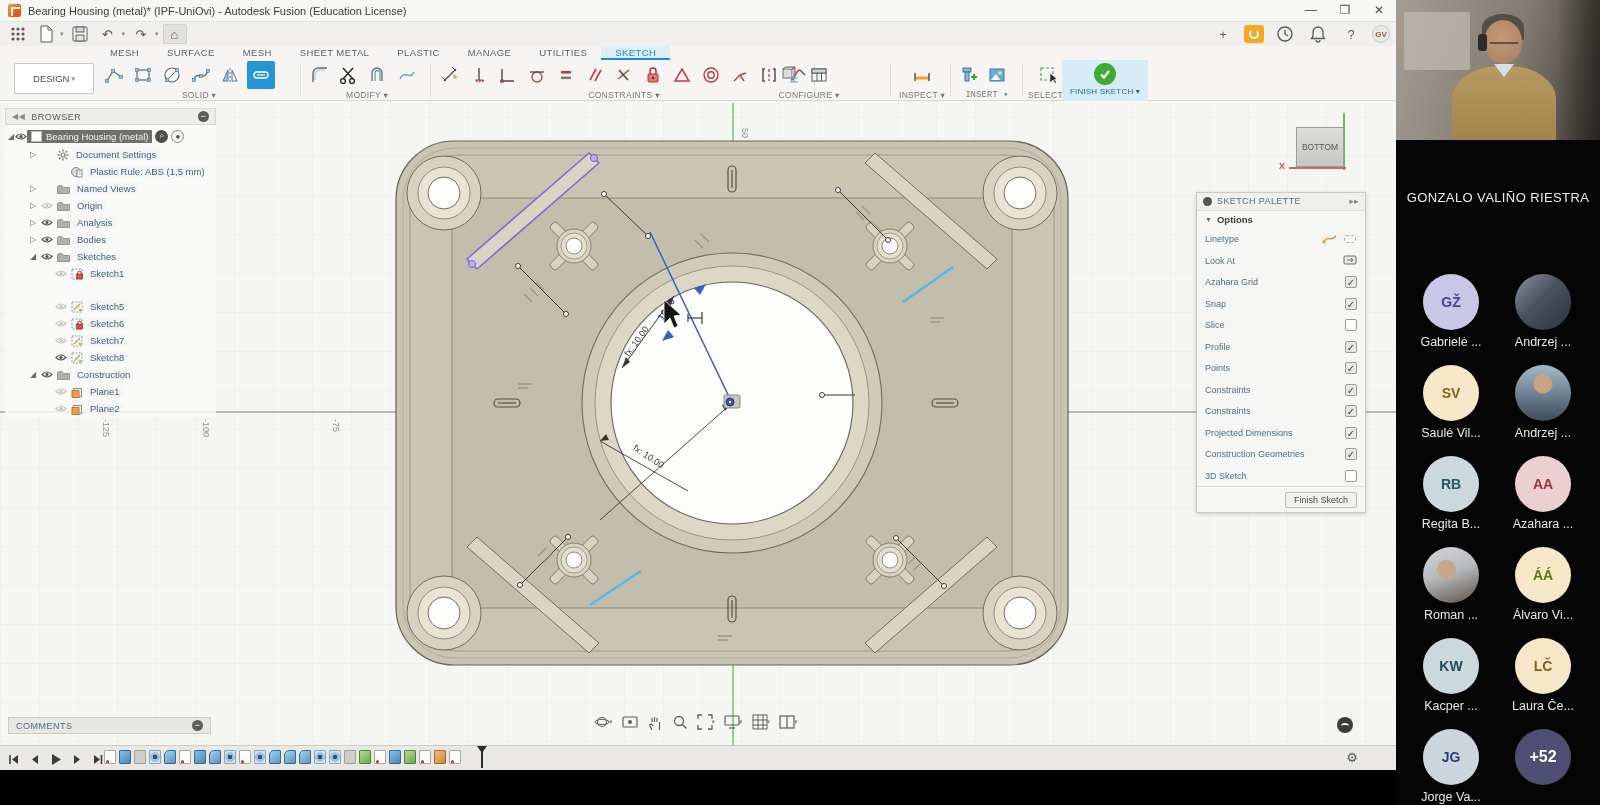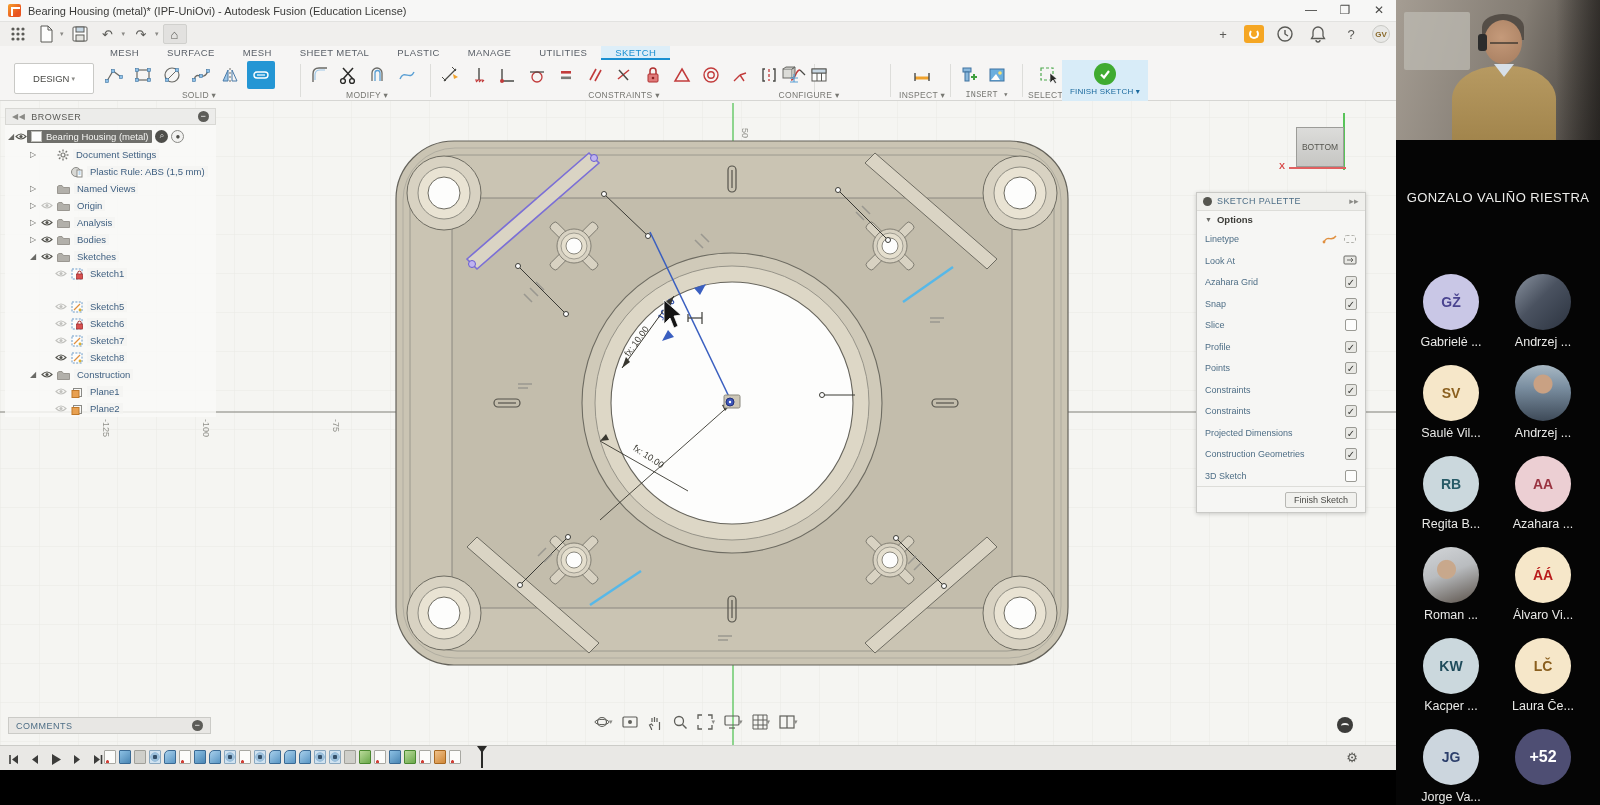--- a/index.html
+++ b/index.html
@@ -1214,21 +1214,21 @@
         </div>
         <div class="p-cell" style="left: 101px; top: 456px;">
           <div class="p-avatar" style="background: rgb(236, 207, 211); color: rgb(153, 51, 64);">AA</div>
           <div class="p-name">Azahara ...</div>
         </div>
         <div class="p-cell" style="left: 9px; top: 547px;">
           <div class="p-avatar ph3"></div>
           <div class="p-name">Roman ...</div>
         </div>
         <div class="p-cell" style="left: 101px; top: 547px;">
-          <div class="p-avatar" style="background: rgb(246, 231, 201); color: #b91c1c;">ÁÁ</div>
+          <div class="p-avatar" style="background: rgb(246, 231, 201); color: #4d7c0f;">ÁÁ</div>
           <div class="p-name">Álvaro Vi...</div>
         </div>
         <div class="p-cell" style="left: 9px; top: 638px;">
           <div class="p-avatar" style="background: rgb(203, 216, 221); color: rgb(30, 74, 90);">KW</div>
           <div class="p-name">Kacper ...</div>
         </div>
         <div class="p-cell" style="left: 101px; top: 638px;">
           <div class="p-avatar" style="background: rgb(246, 231, 201); color: rgb(138, 95, 30);">LČ</div>
           <div class="p-name">Laura Če...</div>
         </div>

